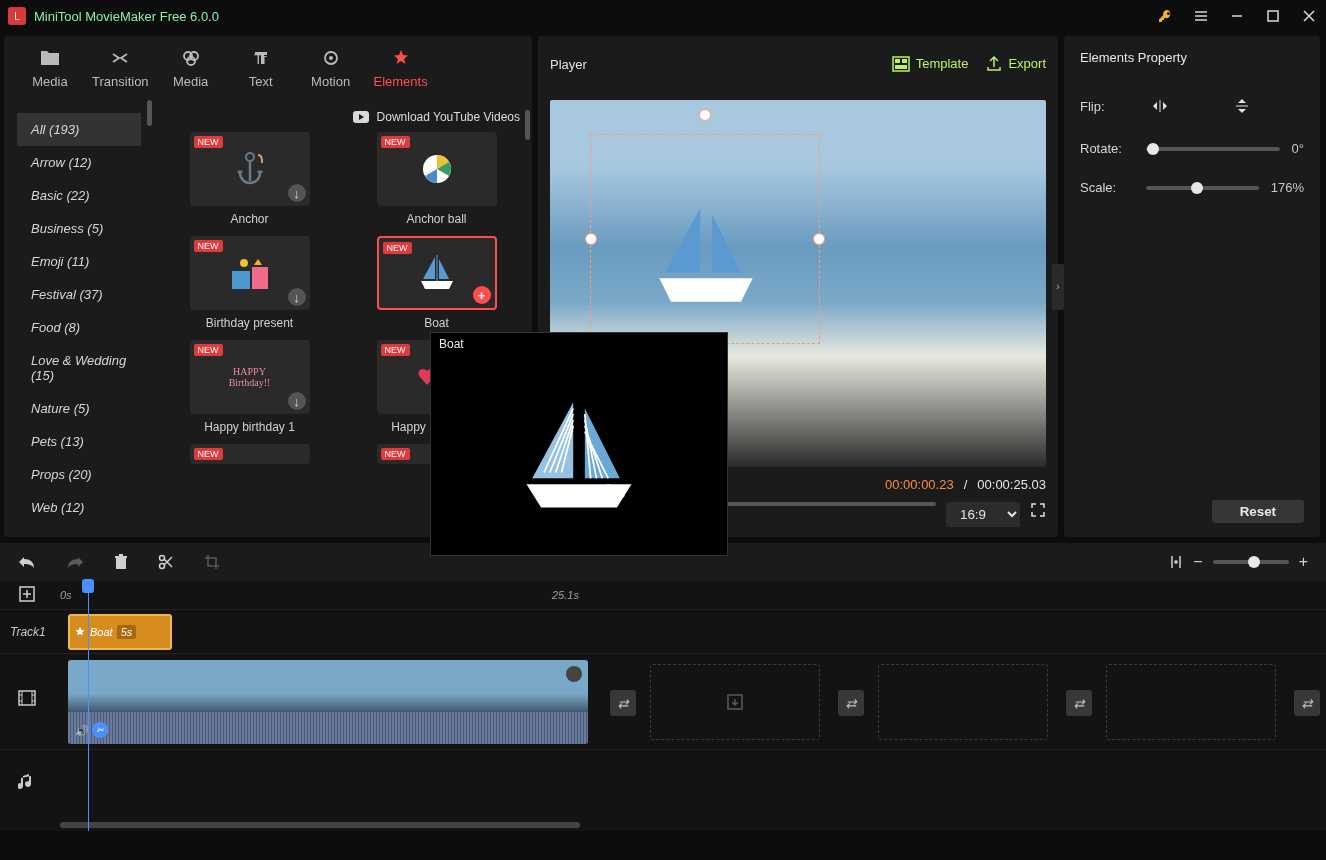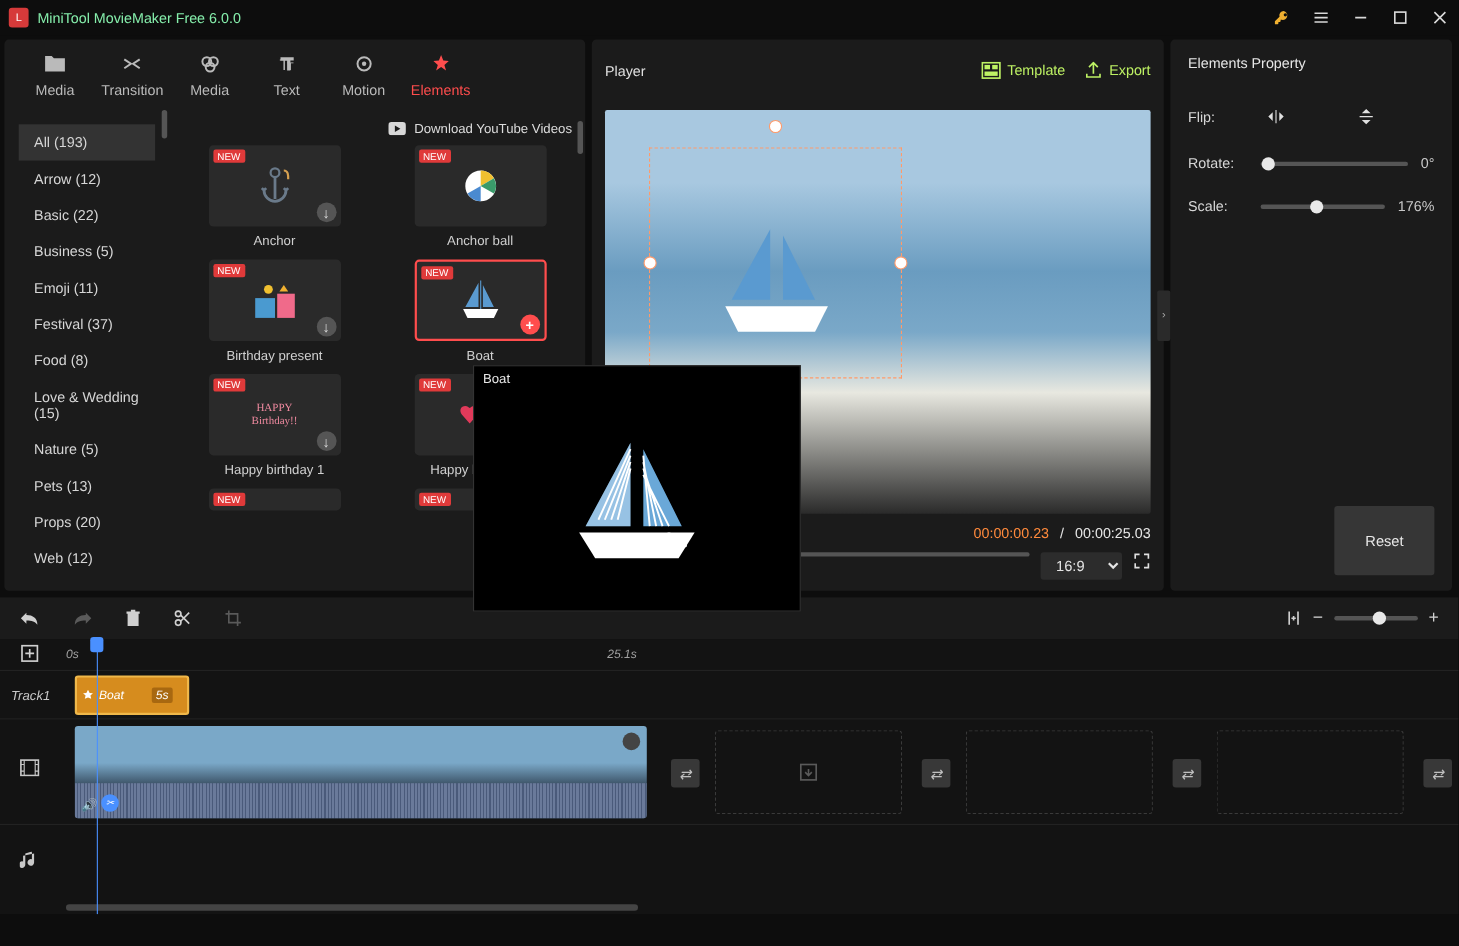--- a/index.html
+++ b/index.html
@@ -10,21 +10,21 @@
 .title-right { display: flex; gap: 18px; align-items: center; }
 .win-btn { width: 18px; height: 18px; display: flex; align-items: center; justify-content: center; cursor: pointer; }
 .key-icon { color: #f0b030; }
 .main-row { display: flex; gap: 6px; padding: 4px 4px 0 4px; }
 .panel-left { width: 528px; background: #1b1b1b; border-radius: 4px; display: flex; flex-direction: column; }
 .tabs { height: 64px; display: flex; align-items: center; gap: 14px; padding: 0 18px; }
 .tab { display: flex; flex-direction: column; align-items: center; gap: 6px; cursor: pointer; color: #bababa; min-width: 56px; }
 .tab.active { color: #ff4d4d; }
 .tab-icon { width: 24px; height: 20px; display: flex; align-items: center; justify-content: center; }
 .left-body { display: flex; flex: 1; }
-.cat-list { width: 150px; padding: 13px; overflow-y: auto; position: relative; }
+.cat-list { width: 150px; padding: 13px; overflow-y: auto; position: relative; font-style: italic; }
 .cat-item { padding: 9px 14px; cursor: pointer; color: #d6d6d6; }
 .cat-item.active { background: #333; }
 .cat-scroll { position: absolute; right: 2px; top: 0; width: 5px; height: 26px; background: #555; border-radius: 3px; }
 .lib-area { flex: 1; padding: 10px 12px; position: relative; }
 .dl-link { display: flex; justify-content: flex-end; align-items: center; gap: 8px; padding-bottom: 8px; color: #dcdcdc; font-size: 12px; }
 .thumb-grid { display: grid; grid-template-columns: 1fr 1fr; gap: 10px 20px; }
 .thumb-cell { display: flex; flex-direction: column; align-items: center; gap: 6px; }
 .thumb { width: 120px; height: 74px; background: #2a2a2a; border-radius: 4px; position: relative; display: flex; align-items: center; justify-content: center; }
 .thumb.selected { border: 2px solid #ff4d4d; }
 .badge-new { position: absolute; top: 4px; left: 4px; background: #e03a3a; color: #fff; font-size: 9px; padding: 1px 4px; border-radius: 2px; }
@@ -46,35 +46,35 @@
 .time-sep { color: #e6e6e6; }
 .zoom-row { display: flex; align-items: flex-start; gap: 10px; }
 .aspect-sel { background: #2c2c2c; border: none; color: #e4e4e4; padding: 4px 18px 4px 10px; border-radius: 3px; }
 .slider-track { flex: 1; height: 4px; background: #555; border-radius: 2px; position: relative; }
 .slider-thumb { position: absolute; top: 50%; width: 12px; height: 12px; background: #e8e8e8; border-radius: 50%; transform: translate(-50%, -50%); }
 .panel-right { width: 256px; background: #1b1b1b; border-radius: 4px; padding: 14px 16px; display: flex; flex-direction: column; gap: 24px; }
 .prop-title { color: #e6e6e6; padding-bottom: 6px; }
 .prop-row { display: flex; align-items: center; gap: 12px; }
 .prop-label { width: 54px; color: #d6d6d6; }
 .flip-btn { width: 28px; height: 22px; display: flex; align-items: center; justify-content: center; cursor: pointer; color: #e0e0e0; }
-.reset-btn { margin-top: auto; align-self: flex-end; background: #363636; color: #e8e8e8; border: none; padding: 24px 28px; border-radius: 3px; cursor: pointer; }
+.reset-btn { margin-top: auto; align-self: flex-end; background: #363636; color: #e8e8e8; border: none; padding: 4px 28px; border-radius: 3px; cursor: pointer; font-weight: bold; }
 .timeline-area { margin-top: 6px; }
 .tl-tools { height: 38px; background: #1b1b1b; display: flex; align-items: center; padding: 0 18px; gap: 30px; }
 .tl-tool { color: #d0d0d0; cursor: pointer; }
 .tl-tool.dim { color: #5a5a5a; }
 .tl-zoom { margin-left: auto; display: flex; align-items: center; gap: 10px; }
 .tl-zoom-track { width: 76px; height: 4px; background: #555; border-radius: 2px; position: relative; }
 .tl-body { background: #131313; position: relative; font-style: italic; }
 .tl-ruler { height: 28px; display: flex; align-items: center; padding-left: 60px; color: #a0a0a0; font-size: 11px; position: relative; }
 .tl-add { position: absolute; left: 18px; top: 4px; color: #d0d0d0; }
 .tl-track { height: 44px; display: flex; align-items: center; position: relative; border-top: 1px solid #222; }
 .tl-track-lbl { position: absolute; left: 10px; color: #c8c8c8; font-size: 12px; }
 .tl-track-icon { position: absolute; left: 18px; color: #c8c8c8; }
 .elem-clip { position: absolute; left: 68px; top: 4px; height: 36px; width: 104px; background: #d68c1e; border: 2px solid #f0b84a; border-radius: 3px; display: flex; align-items: center; padding: 0 4px; gap: 4px; color: #fff; font-size: 11px; }
-.elem-dur { background: #a86810; padding: 1px 4px; border-radius: 2px; margin-left: 21px; }
+.elem-dur { background: #a86810; padding: 1px 4px; border-radius: 2px; }
 .vid-track { height: 96px; border-top: 1px solid #222; position: relative; }
 .vid-clip { position: absolute; left: 68px; top: 6px; height: 84px; width: 520px; background: linear-gradient(#7aa8c8 40%, #2a3a4a 70%); border-radius: 3px; overflow: hidden; }
 .vid-wave { position: absolute; bottom: 0; left: 0; right: 0; height: 32px; background: repeating-linear-gradient(90deg, #6a7a9a 0 2px, #4a5a7a 2px 3px); }
 .vid-3d { position: absolute; top: 6px; right: 6px; width: 16px; height: 16px; background: #444; border-radius: 50%; }
 .vid-spk { position: absolute; bottom: 6px; left: 6px; color: #fff; font-size: 11px; }
 .placeholder { position: absolute; top: 10px; height: 76px; width: 170px; border: 1px dashed #3a3a3a; border-radius: 3px; display: flex; align-items: center; justify-content: center; color: #5a5a5a; }
 .transition-btn { position: absolute; top: 36px; width: 26px; height: 26px; background: #383838; border-radius: 3px; color: #c0c0c0; display: flex; align-items: center; justify-content: center; }
 .audio-track { height: 70px; border-top: 1px solid #222; position: relative; }
 .playhead { position: absolute; top: 0; bottom: 0; width: 1px; background: #4a90ff; left: 88px; z-index: 5; }
 .playhead::before { content: ''; position: absolute; top: -2px; left: -6px; width: 12px; height: 14px; background: #4a90ff; border-radius: 3px; }

